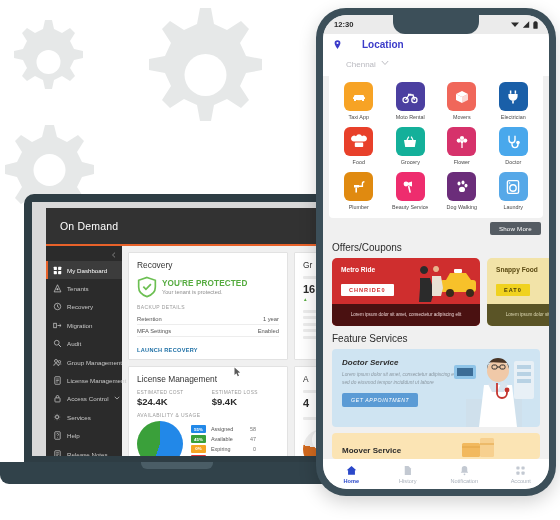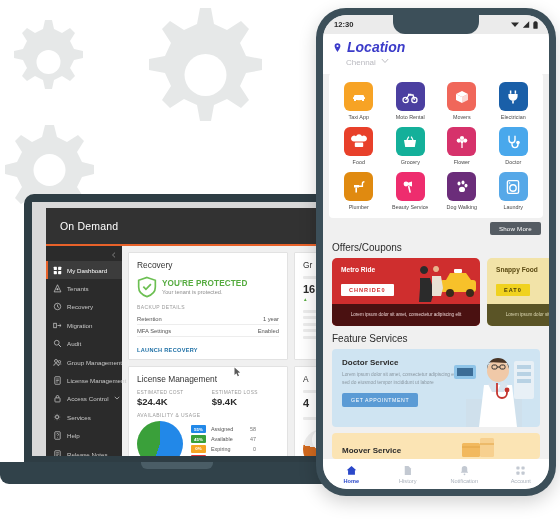--- a/index.html
+++ b/index.html
@@ -122,24 +122,24 @@
     width: 86px; height: 19px; background: #3c4f59;
     border-radius: 0 0 12px 12px; z-index: 12;
   }
   .statusbar {
     height: 19px; background: #ebebeb; display: flex; align-items: center;
     justify-content: space-between; padding: 0 11px; font-size: 7.6px;
     color: #2b2b2b; font-weight: bold;
   }
   .sb-icons { display: flex; align-items: center; gap: 3px; }
   .loc-bar { background: #ffffff; padding: 5px 11px 7px 11px; }
-  .loc-title { display: flex; align-items: center; gap: 6px; font-size: 14px;
-               font-weight: bold; color: #3b3bc9; font-style: italic; }
+  .loc-title { display: flex; align-items: center; gap: 21px; font-size: 10px;
+               font-weight: bold; color: #3b3bc9; }
   .loc-city { display: flex; align-items: flex-start; gap: 5px; font-size: 8px;
-              color: #b9b9bf; margin-left: 12px; margin-top: 3px; }
+              color: #b9b9bf; margin-left: 12px; margin-top: 10px; }
 
   .phone-body { position: absolute; left: 0; right: 0; top: 52px; bottom: 30px; overflow: hidden; }
 
   .grid-card { background: #ffffff; margin: 6px 6px 0 6px; border-radius: 4px; padding: 9px 4px 8px 4px; }
   .svc-grid { display: grid; grid-template-columns: repeat(4, 1fr); row-gap: 7px; }
   .svc { display: flex; flex-direction: column; align-items: center; gap: 3px; }
   .svc-tile { width: 29px; height: 29px; border-radius: 6px; display: flex;
               align-items: center; justify-content: center; }
   .svc-tile svg { width: 16px; height: 16px; fill: #ffffff; }
   .svc-lbl { font-size: 5.4px; color: #4a4a4a; }
@@ -163,21 +163,21 @@
   .offer.red .code { background: #ffffff; color: #cf2e2e; }
   .offer.yellow .code { background: #f0d21e; color: #4a3c08; }
   .offer-foot { position: absolute; left: 0; right: 0; bottom: 0; height: 22px;
                 display: flex; align-items: center; justify-content: center;
                 text-align: center; font-size: 4.6px; line-height: 1.5; padding: 0 8px; }
   .offer.red .offer-foot { background: #4a1111; color: #e7cfcf; }
   .offer.yellow .offer-foot { background: #5a5426; color: #ded9b4; }
   .offer-art { position: absolute; right: 0; bottom: 22px; width: 70px; height: 46px; }
 
   .feat-card { margin: 0 9px 6px 9px; border-radius: 4px; position: relative; overflow: hidden; }
-  .feat-card.doctor { background: #cfe4f2; height: 78px; padding: 9px 10px; }
+  .feat-card.doctor { background: #cfe4f2; height: 78px; padding: 9px 10px; font-style: italic; }
   .feat-card.moover { background: #fbe4b4; height: 26px; padding: 13px 10px; }
   .feat-ttl { font-size: 8px; font-weight: bold; color: #2b2b2b; }
   .feat-txt { font-size: 4.8px; color: #8a97a1; line-height: 1.6; margin-top: 4px; width: 118px; }
   .feat-btn { display: inline-block; margin-top: 7px; background: #5b9bd5; color: #fff;
               font-size: 5.2px; letter-spacing: .6px; padding: 4px 9px; border-radius: 2px; }
   .doc-art { position: absolute; right: 2px; bottom: 0; width: 86px; height: 74px; }
   .moover-art { position: absolute; right: 44px; top: 2px; width: 36px; height: 24px; }
 
   .botnav {
     position: absolute; left: 0; right: 0; bottom: 0; height: 30px;

